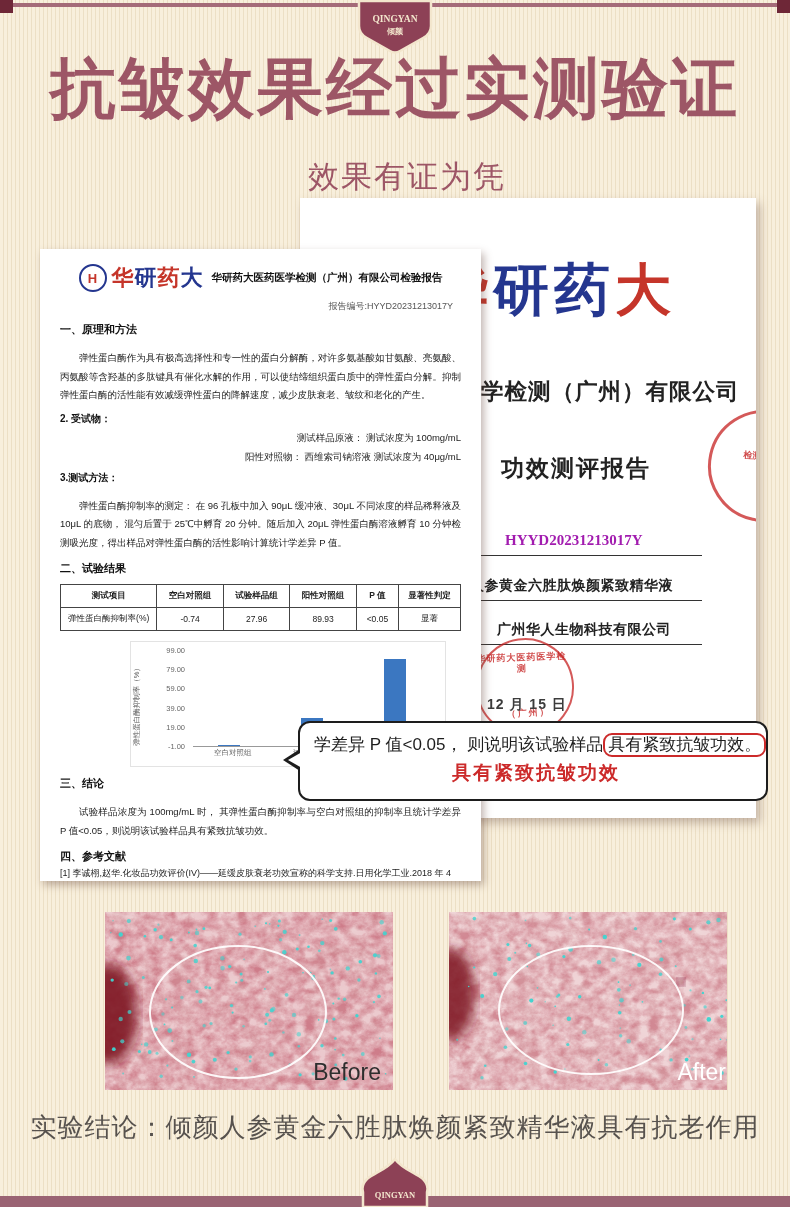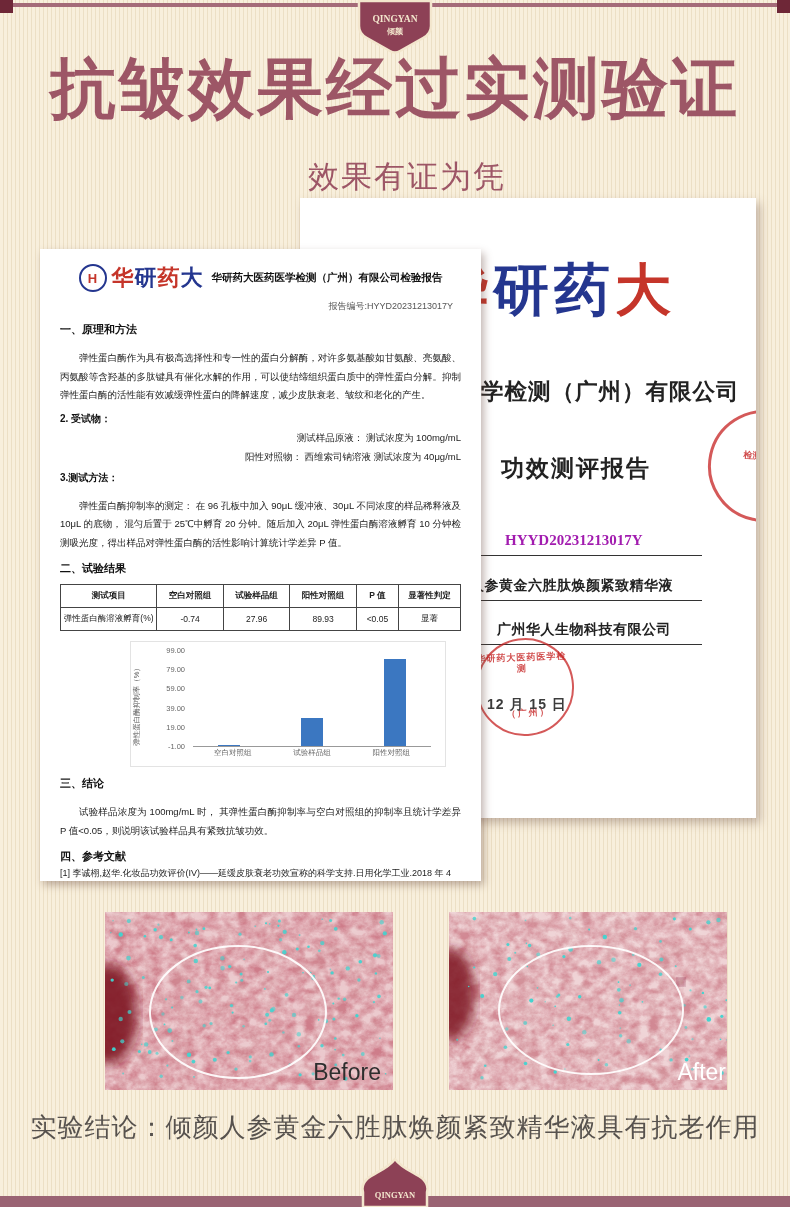--- a/index.html
+++ b/index.html
@@ -155,21 +155,21 @@
         <tbody>
             <tr>
           <th style="width:98px">测试项目</th>
           <th style="width:66px">空白对照组</th>
           <th style="width:66px">试验样品组</th>
           <th style="width:66px">阳性对照组</th>
           <th style="width:40px">P 值</th>
           <th style="width:62px">显著性判定</th>
         </tr>
         <tr>
-          <td>弹性蛋白酶溶液孵育(%)</td>
+          <td>弹性蛋白酶抑制率(%)</td>
           <td>-0.74</td>
           <td>27.96</td>
           <td>89.93</td>
           <td>&lt;0.05</td>
           <td class="strong">显著</td>
         </tr>
       </tbody>
         </table>
       <div class="chart-box">
         <div class="ylab">弹性蛋白酶抑制率（%）</div>
@@ -190,20 +190,28 @@
           <span>阳性对照组</span>
         </div>
       </div>
       <div class="sec-title">三、结论</div>
       <div class="para">试验样品浓度为 100mg/mL 时， 其弹性蛋白酶抑制率与空白对照组的抑制率且统计学差异 P 值&lt;0.05，则说明该试验样品具有紧致抗皱功效。</div>
       <div class="sec-title">四、参考文献</div>
       <div class="ref">[1] 李诚栩,赵华.化妆品功效评价(IV)——延缓皮肤衰老功效宣称的科学支持.日用化学工业.2018 年 4 月.第 48 卷第 4 期.</div>
 
     </div>
 
+    <div class="callout">
+      <div class="arrow-o"></div>
+      <div class="arrow-i"></div>
+      <div class="co-line1">
+        <span>学差异 P 值&lt;0.05， 则说明该试验样品</span><span class="red-box">具有紧致抗皱功效。</span>
+      </div>
+      <div class="co-line2">具有紧致抗皱功效</div>
+    </div>
   </div>
 
   <div class="compare">
     <div class="panel p-before">
       <svg width="288" height="178" viewBox="0 0 288 178" style="overflow:hidden">
         <defs>
           <filter id="whiteNoise" x="0" y="0" width="100%" height="100%">
             <feTurbulence type="fractalNoise" baseFrequency="0.09 0.11" numOctaves="4" seed="7" result="n"></feTurbulence>
             <feColorMatrix in="n" type="matrix" values="0 0 0 0 1  0 0 0 0 0.96  0 0 0 0 0.95  1.1 1.1 1.1 0 -1.1"></feColorMatrix>
           </filter>

